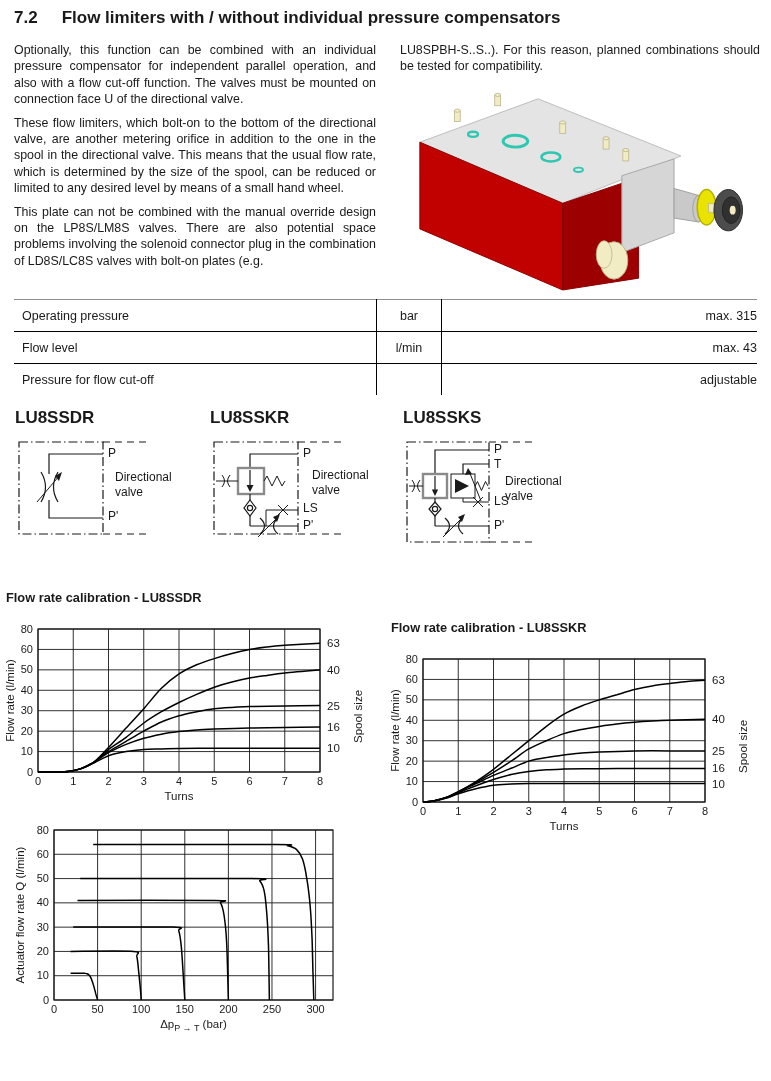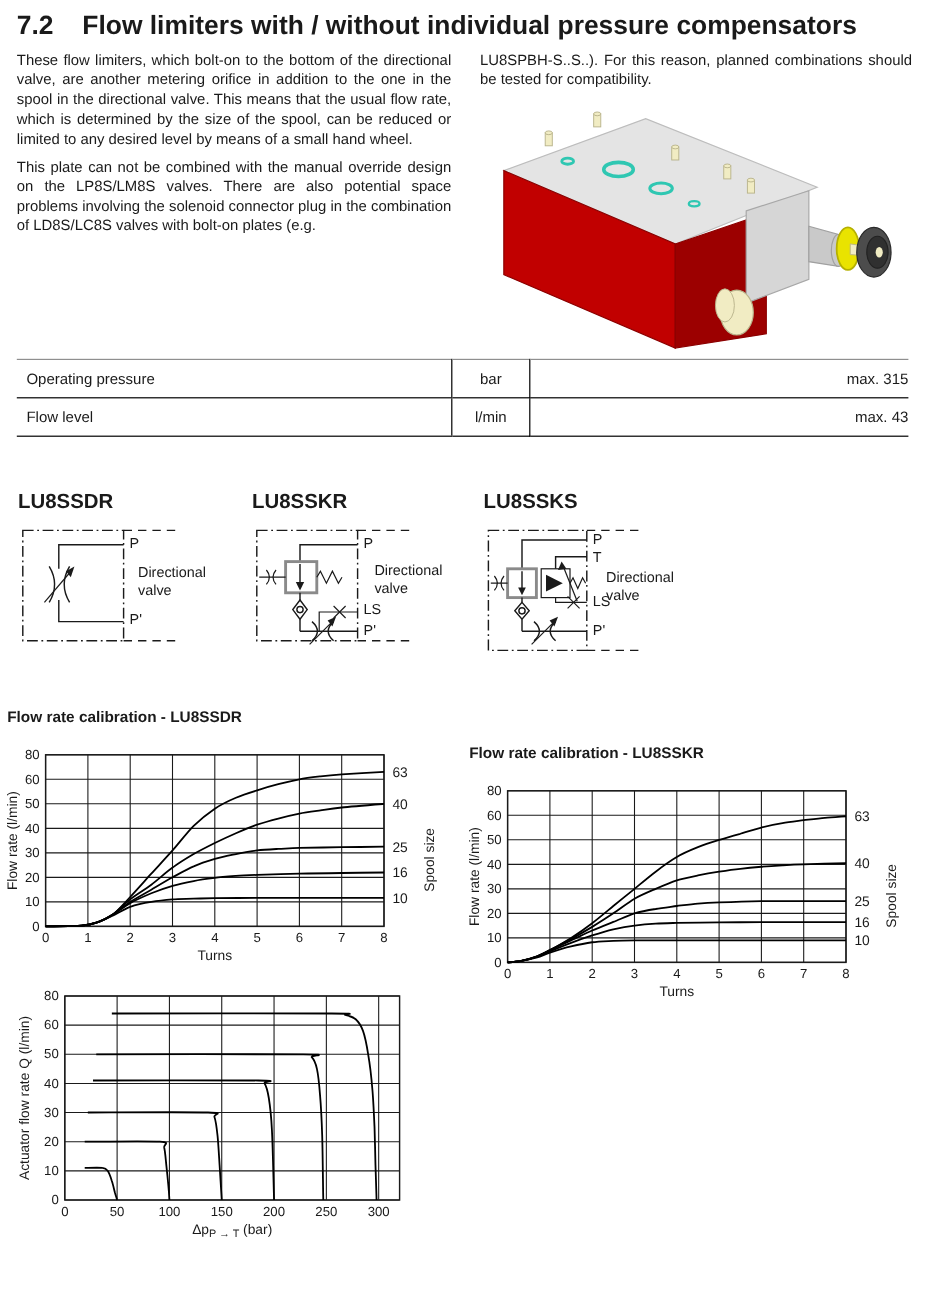--- a/index.html
+++ b/index.html
@@ -1,20 +1,20 @@
 <!DOCTYPE html>
 <html style="--body-red: #c10000; --body-red-dark: #9c0000; --top-gray: #e4e4e4; --end-gray: #d6d6d6; --cyl-gray: #c9c9c9; --ring-teal: #2fc7b2; --pin-cream: #f1ecc3; --disc-yellow: #e9e300; --knob-dark: #4c4c4c; --knob-darker: #303030;"><head>
 <meta charset="utf-8">
 <style>
   html,body{margin:0;padding:0;background:#fff;}
   .page{position:relative;width:771px;height:1081px;background:#fff;overflow:hidden;
         font-family:"Liberation Sans",sans-serif;color:#1a1a1a;}
   
   .heading{position:absolute;left:14px;top:8px;display:flex;gap:24px;
-           font-size:22px;font-weight:bold;margin:0;}
+           font-size:17px;font-weight:bold;margin:0;}
   
   .cols{position:absolute;left:14px;top:42px;width:746px;display:flex;gap:24px;}
   .col-left{width:362px;}
   .col-right{width:360px;}
   .cols p{font-size:12.4px;line-height:16.4px;margin:0 0 7px 0;text-align:justify;}
   .illustration{margin:10px 0 0 10px;display:block;}
   
   .spec-table{position:absolute;left:14px;top:299px;width:743px;border-collapse:collapse;
               border-top:1px solid #8f8f8f;table-layout:fixed;}
   .spec-table td{font-size:12.5px;height:31px;padding:0;}
@@ -51,20 +51,21 @@
 
 <div class="page">
 
   <h1 class="heading">
     <span>7.2</span>
     <span>Flow limiters with / without individual pressure compensators</span>
   </h1>
 
   <div class="cols">
     <div class="col-left">
+      <p>Optionally, this function can be combined with an individual pressure compensator for independent parallel operation, and also with a flow cut-off function. The valves must be mounted on connection face U of the directional valve.</p>
       <p>These flow limiters, which bolt-on to the bottom of the directional valve, are another metering orifice in addition to the one in the spool in the directional valve. This means that the usual flow rate, which is determined by the size of the spool, can be reduced or limited to any desired level by means of a small hand wheel.</p>
       <p>This plate can not be combined with the manual override design on the LP8S/LM8S valves. There are also potential space problems involving the solenoid connector plug in the combination of LD8S/LC8S valves with bolt-on plates (e.g.</p>
     </div>
     <div class="col-right">
       <p>LU8SPBH-S..S..). For this reason, planned combinations should be tested for compatibility.</p>
 
       <svg class="illustration" width="335" height="207" viewBox="0 0 340 210" aria-hidden="true">
 
         <polygon points="10,58 130,14 275,72 155,120" fill="var(--top-gray,#e4e4e4)" stroke="#bdbdbd" stroke-width="1"></polygon>
 
@@ -113,20 +114,25 @@
     <tbody>
         <tr class="sep">
       <td class="lbl">Operating pressure</td>
       <td class="unit">bar</td>
       <td class="val">max. 315</td>
     </tr>
     <tr class="sep">
       <td class="lbl">Flow level</td>
       <td class="unit">l/min</td>
       <td class="val">max. 43</td>
+    </tr>
+    <tr>
+      <td class="lbl">Pressure for flow cut-off</td>
+      <td class="unit"></td>
+      <td class="val">adjustable</td>
     </tr>
   </tbody>
     </table>
 
   <div class="diag" style="left:15px;top:408px;width:190px;">
     <h2>LU8SSDR</h2>
     <div class="diag-canvas" style="width:185px;height:112px;">
       <svg width="185" height="112" viewBox="0 0 185 112" aria-hidden="true">
         <rect x="4" y="4" width="84" height="92" class="ln dashdot"></rect>
         <line x1="88" y1="4" x2="132" y2="4" class="ln dash"></line>

